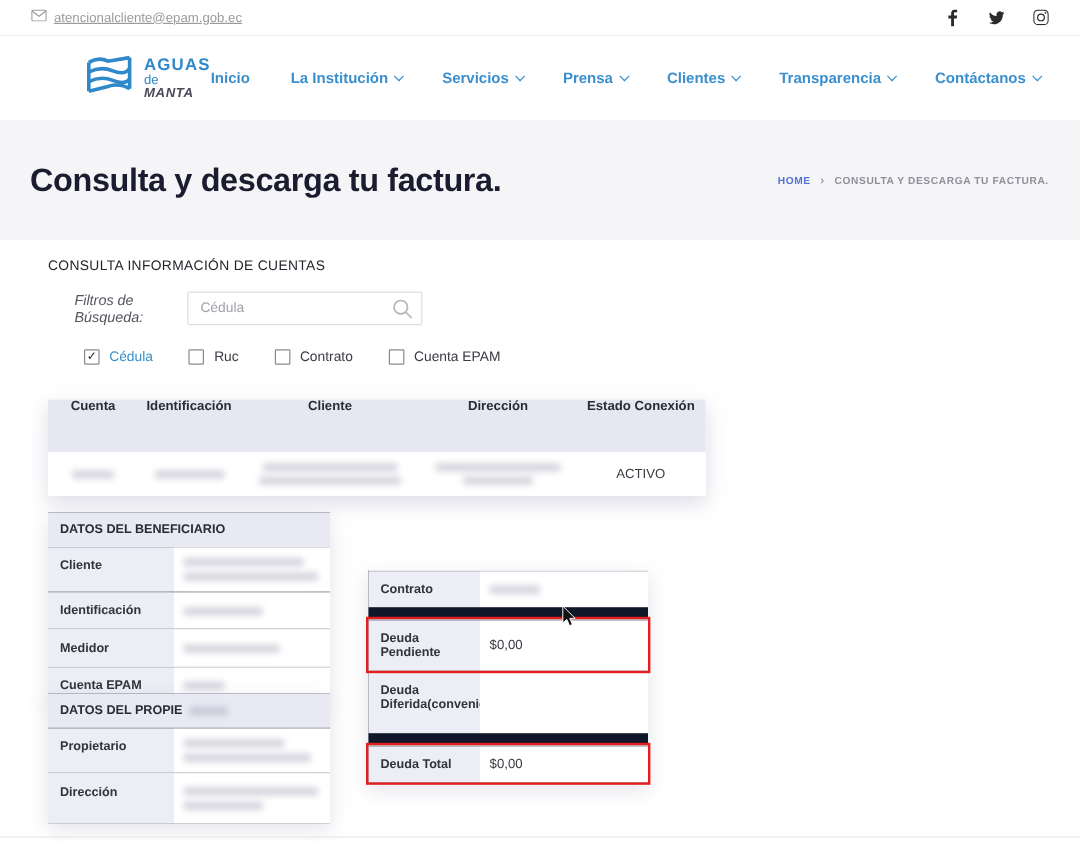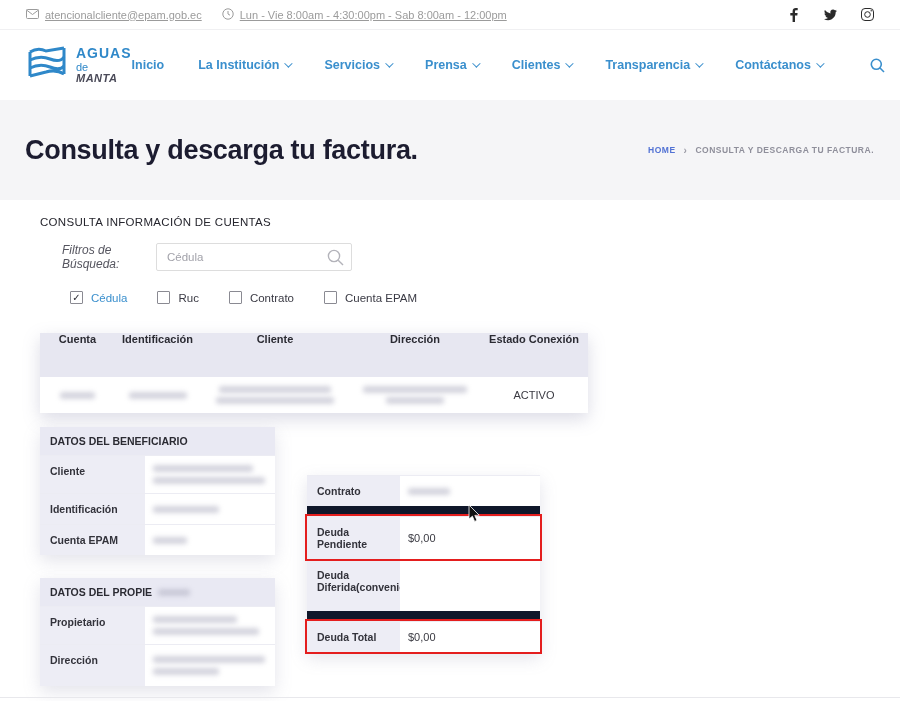--- a/index.html
+++ b/index.html
@@ -10,21 +10,21 @@
   .topbar { height:30px; display:flex; align-items:center; padding:0 26px;
     border-bottom:1px solid #f0f0f2; background:#fff; }
   .tb-left { display:flex; align-items:center; gap:20px; }
   .tb-item { display:flex; align-items:center; gap:6px; font-size:11px; color:#9b9b9b;text-decoration:underline; }
   .tb-item svg { stroke:#9b9b9b; }
   .tb-social { margin-left:auto; display:flex; align-items:center; gap:24px; }
   .tb-social .sicon { width:13px; height:13px; display:flex; align-items:center;
     justify-content:center; color:#2b2b2b; cursor:pointer; }
 
   
-  .navbar { height:70px; display:flex; align-items:center; padding:0 26px; background:#fff; }
+  .navbar { height:70px; display:flex; align-items:center; padding:0 26px; background:#fff;margin-left:44px; }
   .logo { display:flex; align-items:center; gap:8px; }
   .logo-text { line-height:1; }
   .logo-line1 { font-size:14px; font-weight:bold; color:#2f88c9; letter-spacing:1px; }
   .logo-line2 { font-size:11px; margin-top:2px; }
   .logo-de { color:#2f88c9; }
   .logo-manta { color:#4a4a58; font-weight:bold; font-style:italic; letter-spacing:.5px; }
   .menu { margin-left:auto; display:flex; align-items:center; gap:34px; }
   .menu-item { display:flex; align-items:center; gap:5px; font-size:12.5px; font-weight:bold;
     color:#3a8fcd; cursor:pointer; white-space:nowrap; }
   .caret { width:6px; height:6px; border-right:1.5px solid #3a8fcd; border-bottom:1.5px solid #3a8fcd;
@@ -108,29 +108,20 @@
   <div class="tb-left">
     <div class="tb-item">
       <span>
         <svg width="13" height="10" viewBox="0 0 13 10" fill="none" stroke-width="1">
           <rect x="0.5" y="0.5" width="12" height="9" rx="1"></rect>
           <path d="M0.5 1 L6.5 5.5 L12.5 1"></path>
         </svg>
       </span>
       <span>atencionalcliente@epam.gob.ec</span>
     </div>
-    <div class="tb-item">
-      <span>
-        <svg width="12" height="12" viewBox="0 0 12 12" fill="none" stroke-width="1">
-          <circle cx="6" cy="6" r="5.2"></circle>
-          <path d="M6 3 L6 6 L8 7.2"></path>
-        </svg>
-      </span>
-      <span>Lun - Vie 8:00am - 4:30:00pm - Sab 8:00am - 12:00pm</span>
-    </div>
   </div>
   <div class="tb-social">
     <span class="sicon">
       <svg width="8" height="14" viewBox="0 0 8 14" fill="#2b2b2b">
         <path d="M5 14 L5 7.5 L7.3 7.5 L7.6 5 L5 5 L5 3.4 C5 2.6 5.3 2.2 6.3 2.2 L7.7 2.2 L7.7 0.1 C7.4 0.06 6.6 0 5.8 0 C3.9 0 2.6 1.1 2.6 3.2 L2.6 5 L0.3 5 L0.3 7.5 L2.6 7.5 L2.6 14 Z"></path>
       </svg>
     </span>
     <span class="sicon">
       <svg width="14" height="12" viewBox="0 0 14 12" fill="#2b2b2b">
         <path d="M14 1.4 c-.5.23-1.07.38-1.65.45 .6-.36 1.05-.92 1.26-1.6 -.56.33-1.17.57-1.83.7 A2.88 2.88 0 0 0 6.9 3.6 c0 .22.02.45.07.66 A8.15 8.15 0 0 1 1 .74 a2.87 2.87 0 0 0 .9 3.83 2.8 2.8 0 0 1-1.3-.36 v.04 c0 1.39.99 2.55 2.3 2.81 a2.9 2.9 0 0 1-1.3.05 2.88 2.88 0 0 0 2.68 2 5.77 5.77 0 0 1-3.57 1.23 c-.23 0-.46-.01-.69-.04 A8.13 8.13 0 0 0 4.4 11.6 c5.28 0 8.17-4.37 8.17-8.17 l-.01-.37 A5.8 5.8 0 0 0 14 1.4 Z"></path>
@@ -283,20 +274,26 @@
         <span class="blur" style="width:100px"></span>
         <span class="blur" style="width:112px"></span>
       </span>
     </div>
     <div class="prow h30">
       <span class="plabel">Identificación</span>
       <span class="pvalue">
           <span class="blur" style="width:66px"></span>
         </span>
     </div>
+    <div class="prow h28">
+      <span class="plabel">Medidor</span>
+      <span class="pvalue">
+          <span class="blur" style="width:80px"></span>
+        </span>
+    </div>
     <div class="prow h26">
       <span class="plabel">Cuenta EPAM</span>
       <span class="pvalue">
           <span class="blur" style="width:34px"></span>
         </span>
     </div>
   </div>
 
   <div class="panel panel-prop">
     <div class="panel-title">

